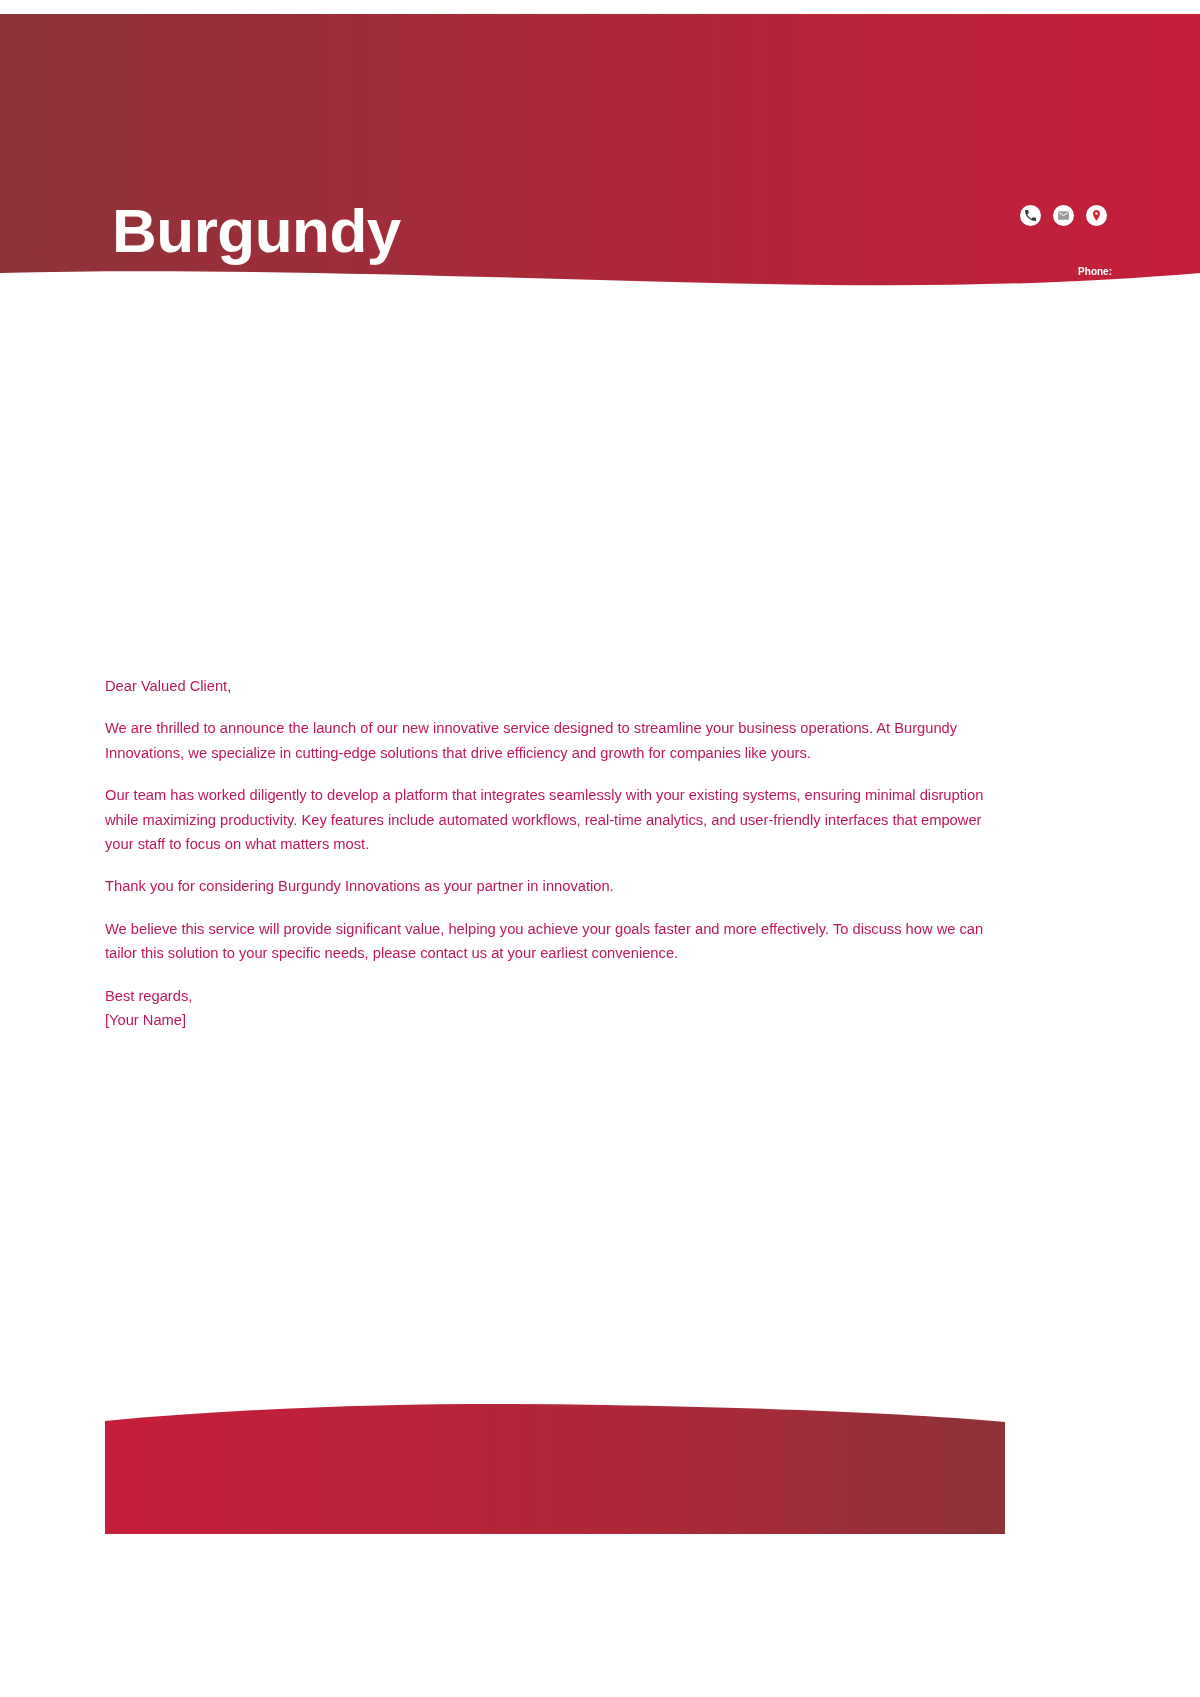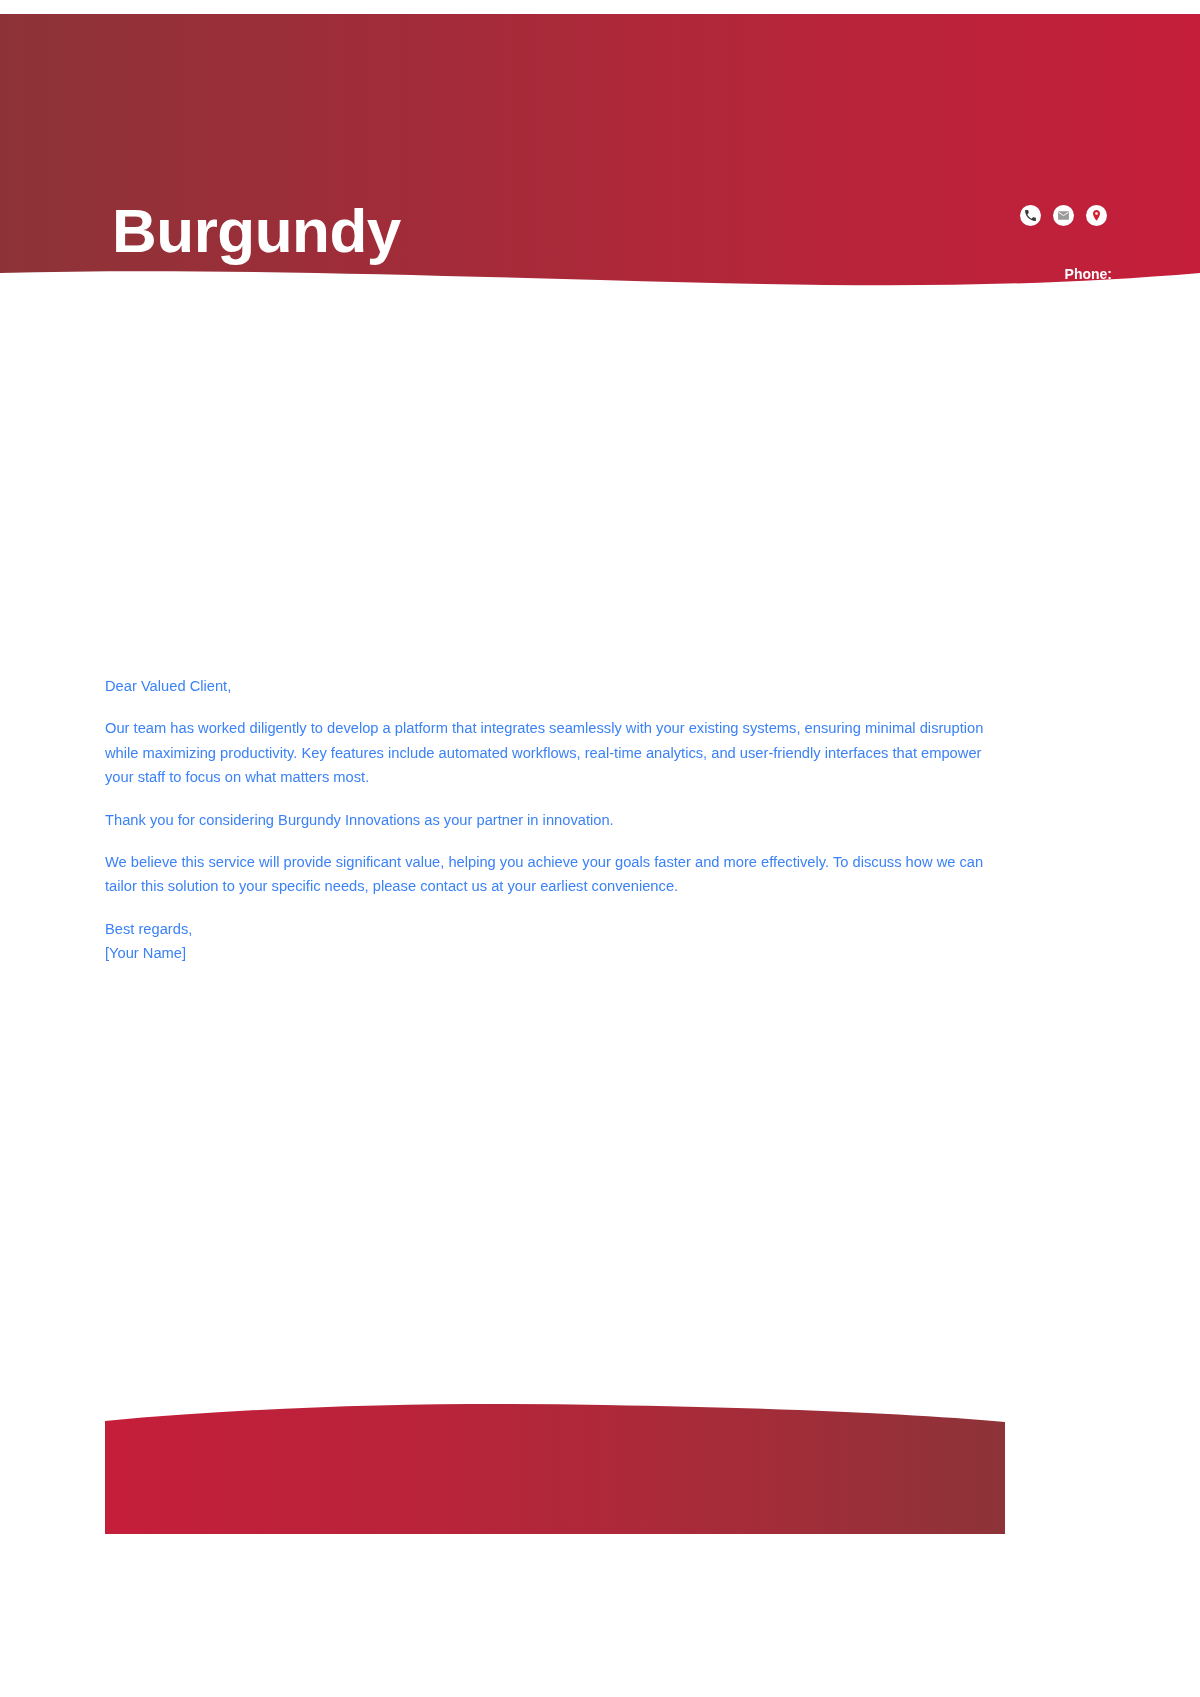--- a/index.html
+++ b/index.html
@@ -83,38 +83,38 @@
     box-shadow: 0 0 1px rgba(0,0,0,0.18);
   }
   .icon-badge svg { display: block; }
 
   .contact-block {
     position: absolute;
     right: 88px;
     top: 250px;
     text-align: right;
     color: #ffffff;
-    font-size: 14px;
+    font-size: 10px;
     font-weight: bold;
     line-height: 1.5;
   }
   .contact-line { white-space: nowrap; }
 
   
   .letter-body {
     position: absolute;
     left: 105px;
     top: 660px;
     width: 897px;
   }
   .letter-body p {
     margin: 0 0 18px 0;
     font-size: 14.7px;
     line-height: 1.66;
-    color: #3b82f6;
+    color: #be185d;
     text-align: left;
   }
   .letter-body p:last-child { margin-bottom: 8px; }
   .salutation { margin-bottom: 18px !important; }
   .signoff { white-space: pre-line; }
 
   
   .footer-band {
     position: absolute;
     left: 105px;
@@ -189,20 +189,21 @@
 
       <div class="contact-block">
         <div class="contact-line">Phone:</div>
       </div>
     </div>
   </div>
 
   <div class="letter-body">
     <p class="salutation">Dear Valued Client,</p>
 
+    <p>We are thrilled to announce the launch of our new innovative service designed to streamline your business operations. At Burgundy Innovations, we specialize in cutting-edge solutions that drive efficiency and growth for companies like yours.</p>
 
     <p>Our team has worked diligently to develop a platform that integrates seamlessly with your existing systems, ensuring minimal disruption while maximizing productivity. Key features include automated workflows, real-time analytics, and user-friendly interfaces that empower your staff to focus on what matters most.</p>
 
     <p>Thank you for considering Burgundy Innovations as your partner in innovation.</p>
 
     <p>We believe this service will provide significant value, helping you achieve your goals faster and more effectively. To discuss how we can tailor this solution to your specific needs, please contact us at your earliest convenience.</p>
 
     <p class="signoff"><span>Best regards,</span><br><span>[Your Name]</span></p>
   </div>
 

